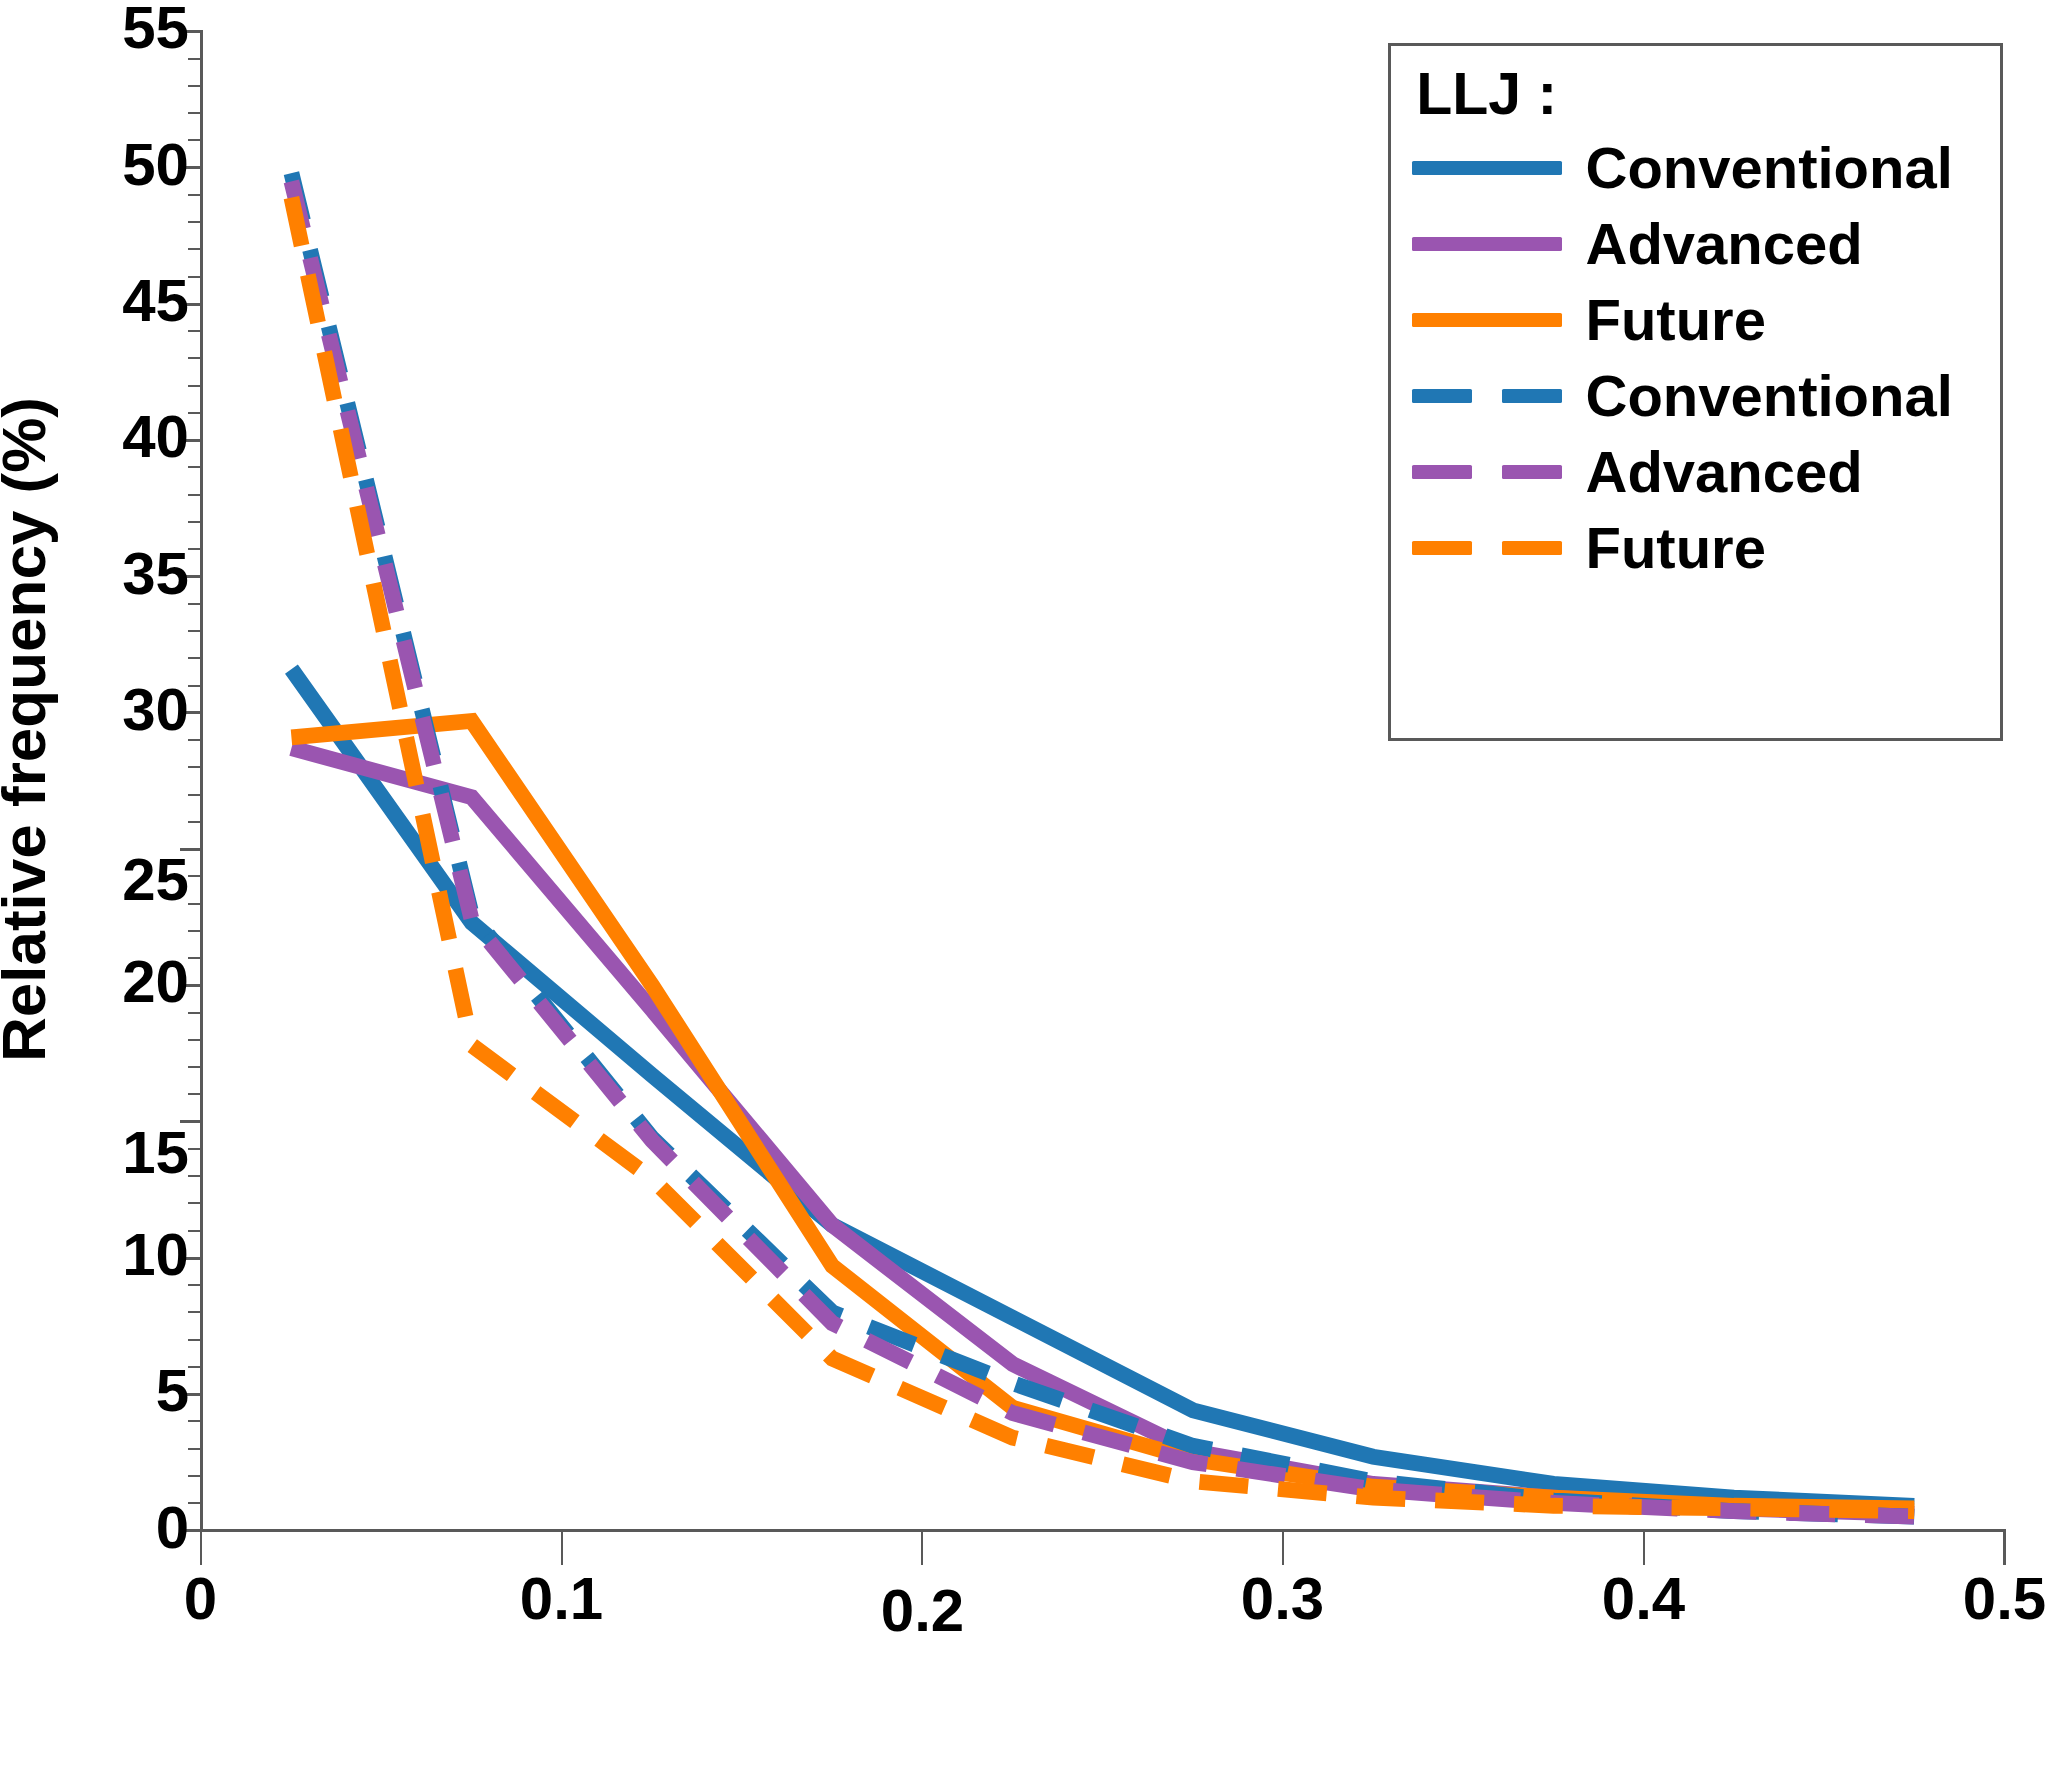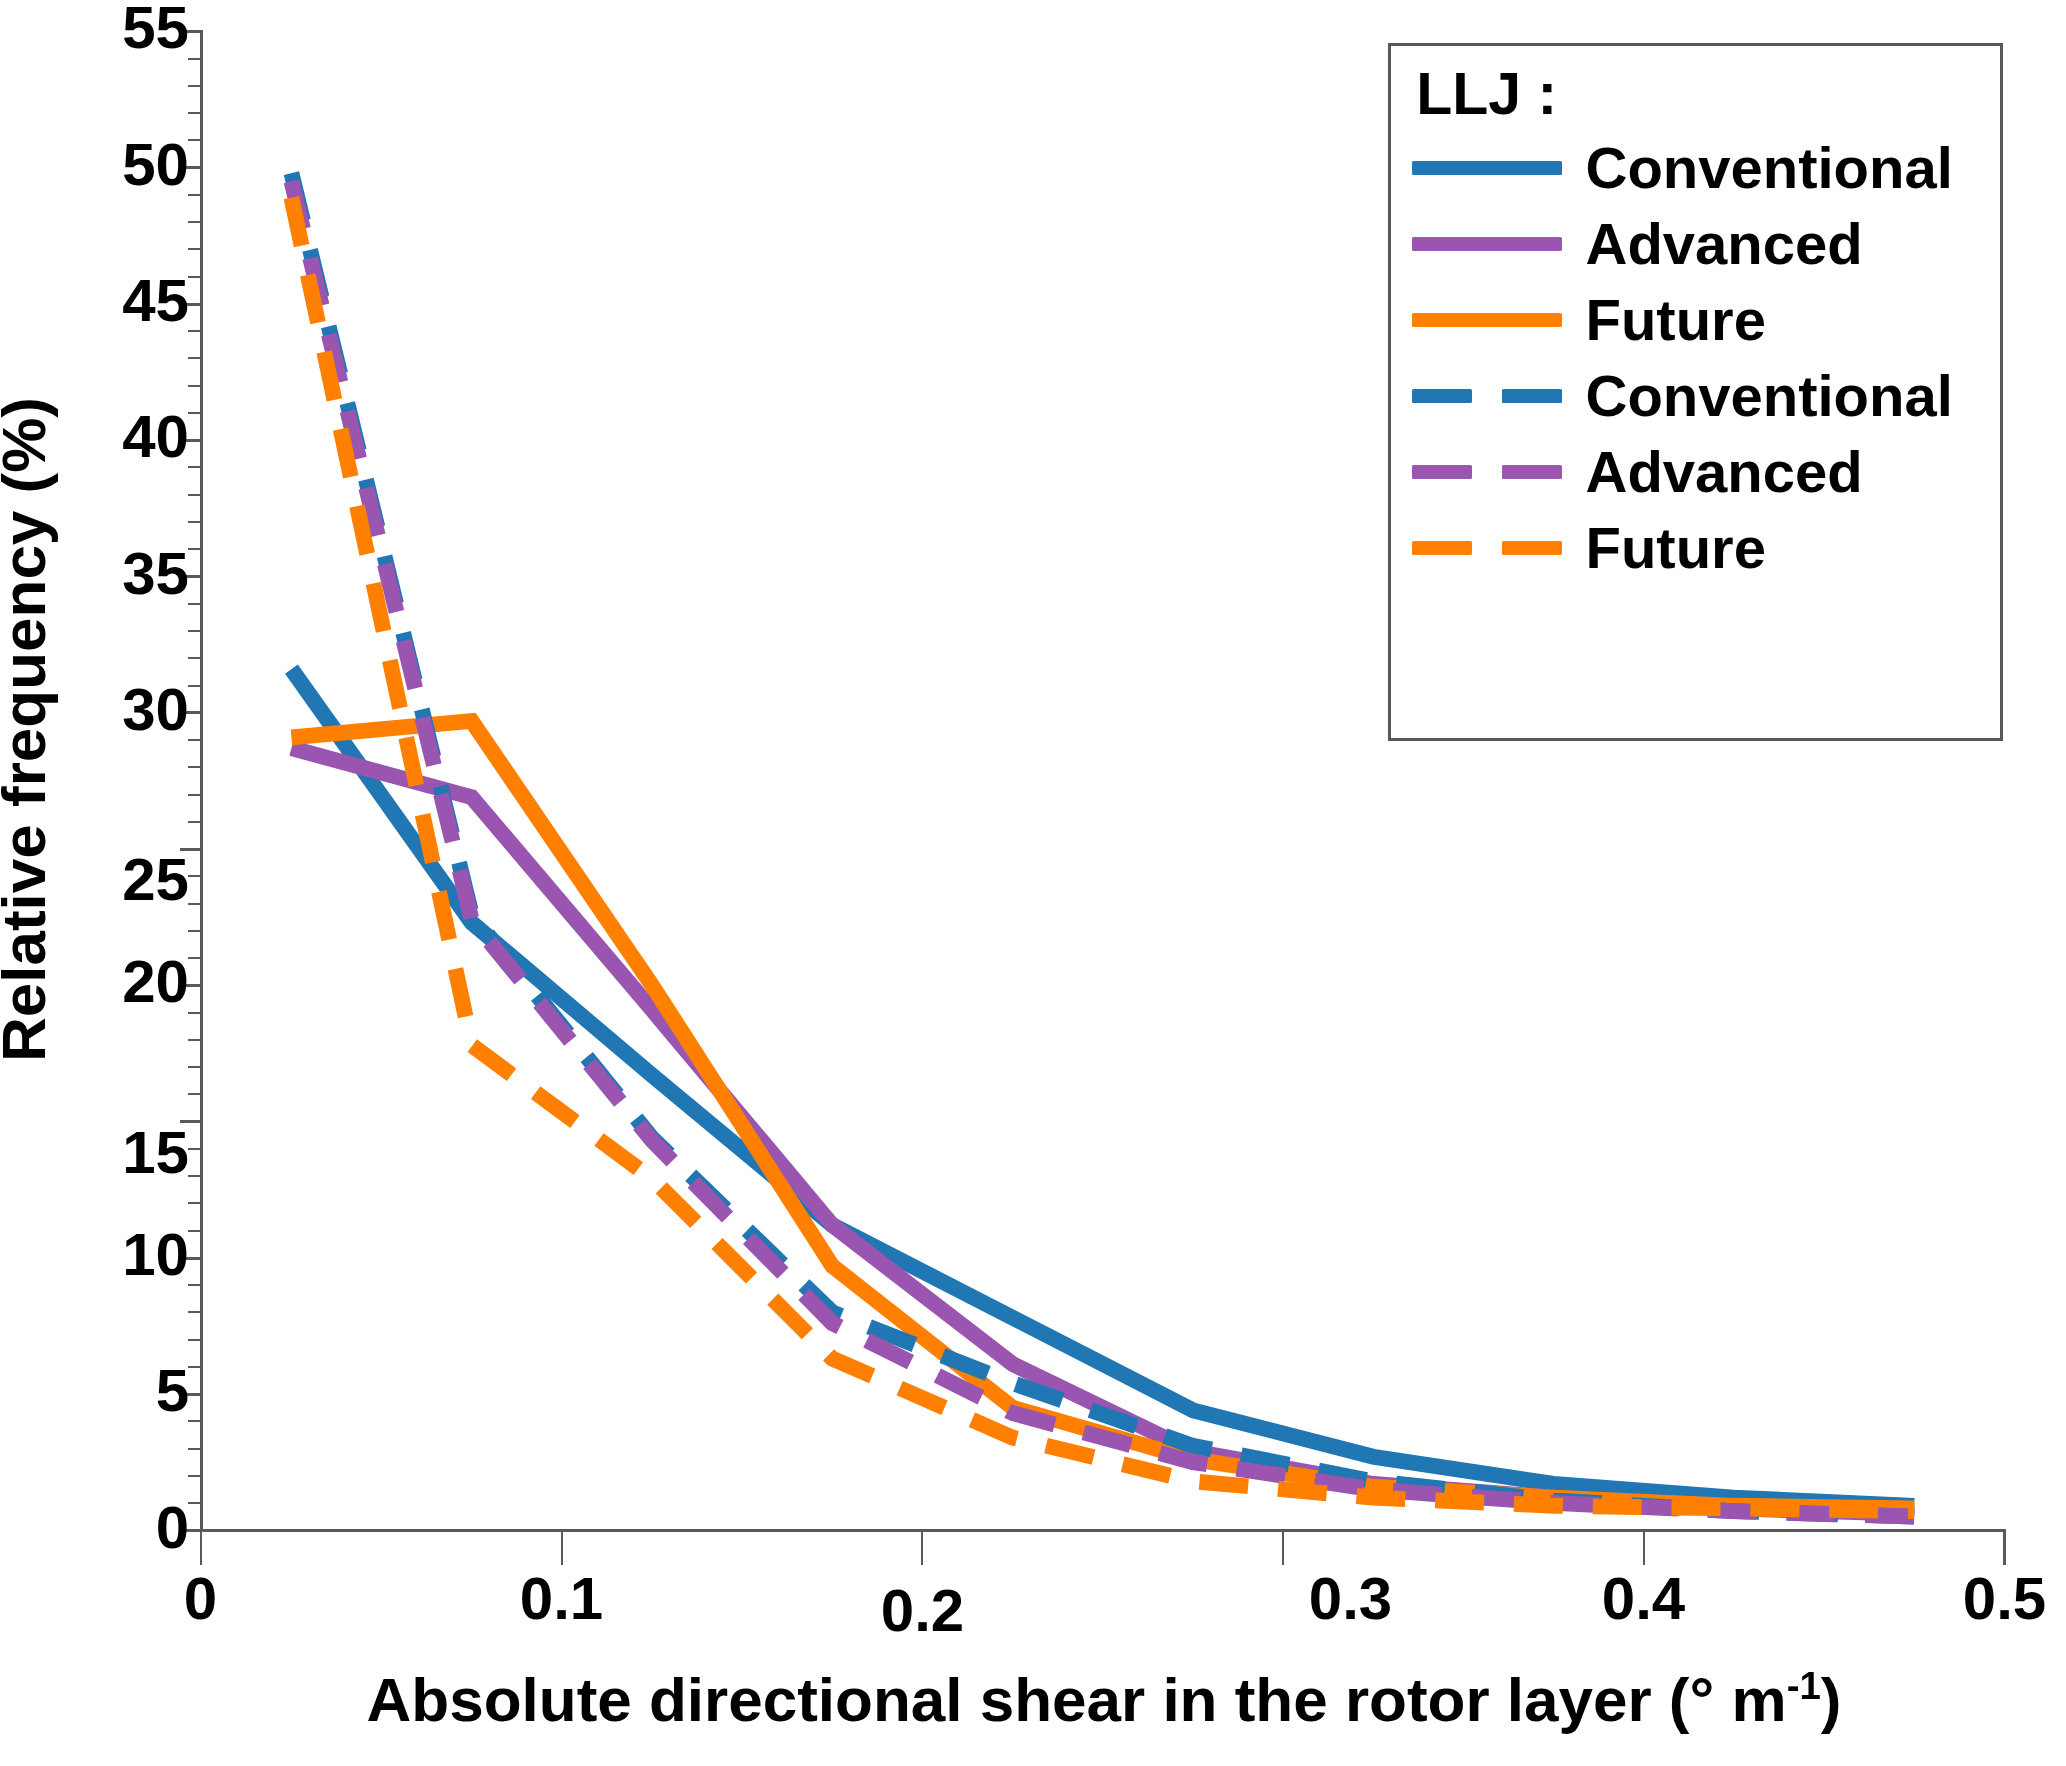--- a/index.html
+++ b/index.html
@@ -123,30 +123,29 @@
       <div class="ylabel" style="top: -1.6px;">55</div>
     </div>
   <div id="x-ticks">
       <div class="xtick" style="left: 200px;"></div>
       <div class="xlabel" style="left: 114px;">0</div>
       <div class="xtick" style="left: 561px;"></div>
       <div class="xlabel" style="left: 475px;">0.1</div>
       <div class="xtick" style="left: 921px;"></div>
       <div class="xlabel" style="left: 836px; margin-top: 12px;">0.2</div>
       <div class="xtick" style="left: 1282px;"></div>
-      <div class="xlabel" style="left: 1264px;">0.3</div>
+      <div class="xlabel" style="left: 1196px;">0.3</div>
       <div class="xtick" style="left: 1643px;"></div>
       <div class="xlabel" style="left: 1557px;">0.4</div>
       <div class="xtick" style="left: 2003px;"></div>
       <div class="xlabel" style="left: 1918px;">0.5</div>
     </div>
 
   <div id="y-axis-title">Relative frequency (%)</div>
 
-  <div id="x-axis-title"><span>Absolute directional shear in the rotor layer (° m</span><sup>-1</sup><span>)</span></div>
 
   <svg class="series" id="series-svg" viewBox="0 0 2620 2240" width="2066" height="1766">
       <polyline points="369.4,848.8 598.0,1170.2 826.8,1363.8 1055.4,1553.9 1284.2,1671.4 1512.9,1788.9 1741.5,1847.7 1970.3,1882.2 2198.9,1899.5 2427.7,1909.9" fill="none" stroke="#2077B4" stroke-width="20" stroke-linejoin="miter" stroke-linecap="butt"></polyline>
       <polyline points="369.4,949.0 598.0,1011.2 826.8,1280.8 1055.4,1553.9 1284.2,1730.2 1512.9,1840.8 1741.5,1882.2 1970.3,1899.5 2198.9,1913.3 2427.7,1920.3" fill="none" stroke="#9A55B0" stroke-width="20" stroke-linejoin="miter" stroke-linecap="butt"></polyline>
       <polyline points="369.4,935.2 598.0,914.5 826.8,1249.7 1055.4,1605.7 1284.2,1785.5 1512.9,1851.1 1741.5,1885.7 1970.3,1899.5 2198.9,1909.9 2427.7,1913.3" fill="none" stroke="#FF8000" stroke-width="20" stroke-linejoin="miter" stroke-linecap="butt"></polyline>
       <polyline points="369.4,219.7 598.0,1159.9 826.8,1443.3 1055.4,1664.5 1284.2,1754.4 1512.9,1833.9 1741.5,1878.8 1970.3,1903.0 2198.9,1916.8 2427.7,1923.7" fill="none" stroke="#2077B4" stroke-width="20" stroke-linejoin="miter" stroke-linecap="butt" stroke-dasharray="62 38"></polyline>
       <polyline points="369.4,230.1 598.0,1166.8 826.8,1446.7 1055.4,1678.3 1284.2,1792.4 1512.9,1854.6 1741.5,1889.2 1970.3,1906.4 2198.9,1916.8 2427.7,1923.7" fill="none" stroke="#9A55B0" stroke-width="20" stroke-linejoin="miter" stroke-linecap="butt" stroke-dasharray="62 38"></polyline>
       <polyline points="369.4,250.8 598.0,1325.8 826.8,1495.1 1055.4,1723.2 1284.2,1823.5 1512.9,1878.8 1741.5,1899.5 1970.3,1909.9 2198.9,1913.3 2427.7,1916.8" fill="none" stroke="#FF8000" stroke-width="20" stroke-linejoin="miter" stroke-linecap="butt" stroke-dasharray="62 38"></polyline>
     </svg>
 

